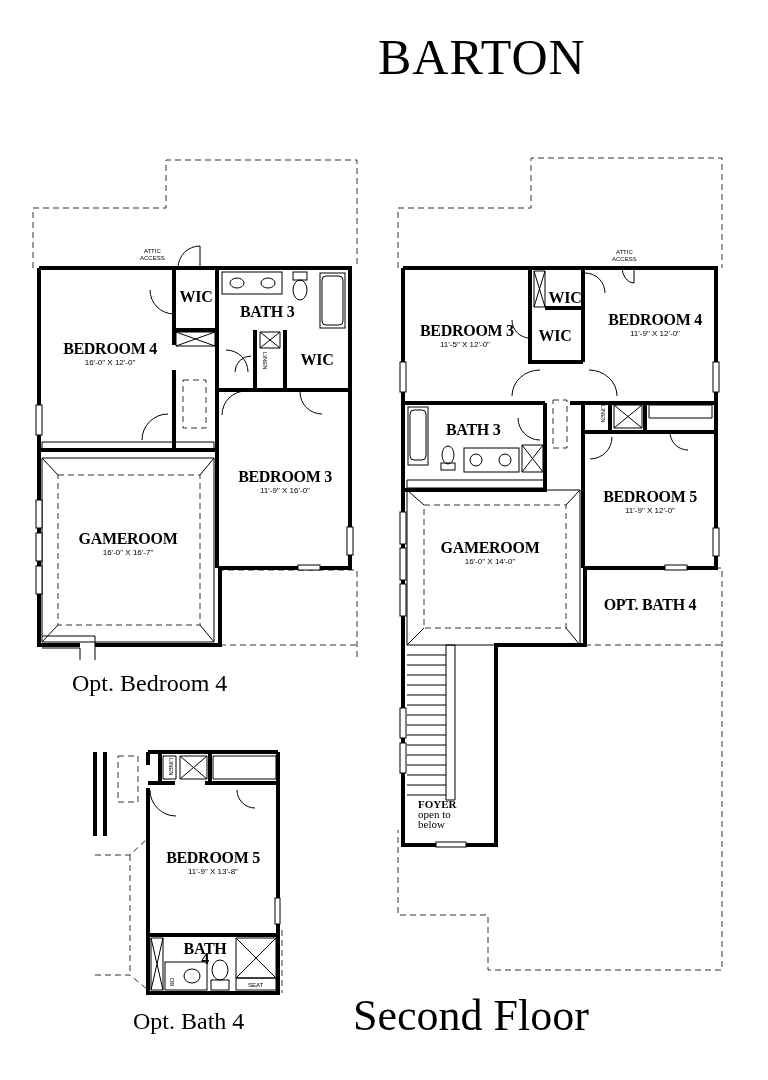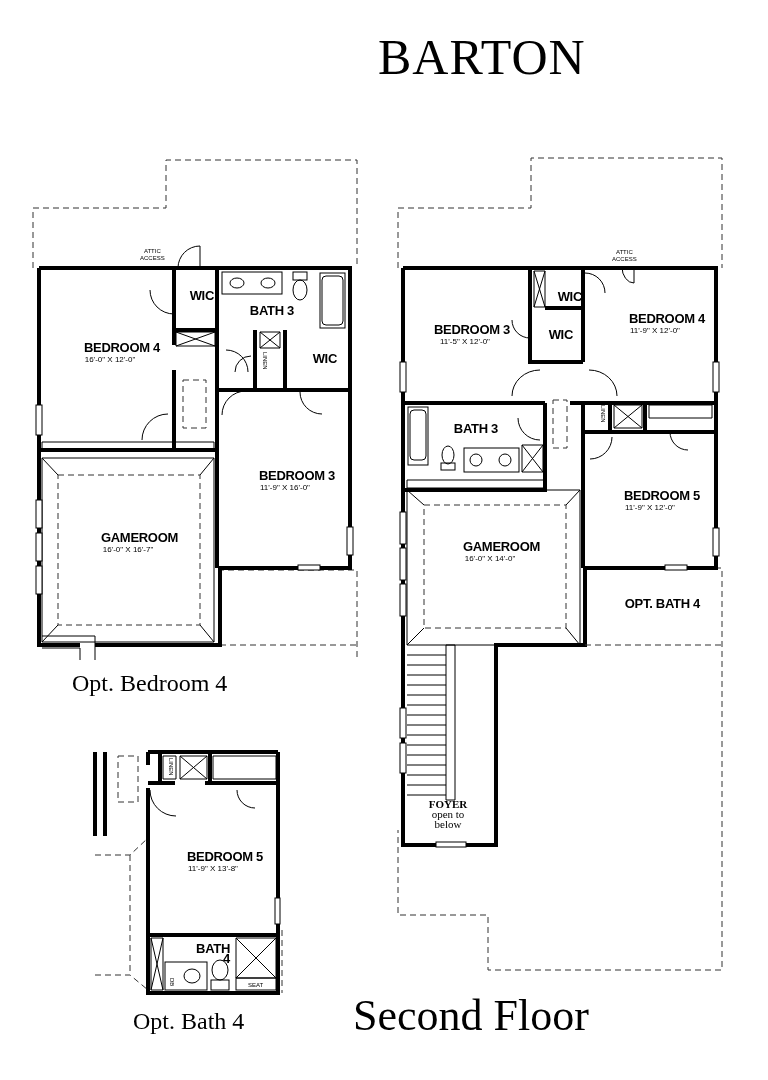--- a/index.html
+++ b/index.html
@@ -1,21 +1,21 @@
 <!DOCTYPE html>
 <html><head>
 <meta charset="utf-8">
 <style>
   html,body{margin:0;padding:0;background:#fff;}
   body{width:768px;height:1080px;position:relative;overflow:hidden;font-family:"Liberation Serif",serif;color:#000;}
   .abs{position:absolute;}
   .title{left:378px;top:18px;font-size:50px;letter-spacing:1px;font-family:"Liberation Serif",serif;margin-top:10px;}
   .subtitle{left:353px;top:990px;font-size:44px;font-family:"Liberation Serif",serif;}
   .caption{font-size:24px;font-family:"Liberation Serif",serif;}
-  .room{font-family:Liberation Sans, sans-serif;font-weight:bold;font-size:13px;letter-spacing:-0.3px;text-align:right;white-space:nowrap;}
+  .room{font-family:Liberation Serif, serif;font-weight:bold;font-size:16px;letter-spacing:-0.3px;text-align:center;white-space:nowrap;}
   .dim{font-family:"Liberation Sans",sans-serif;font-size:8px;text-align:center;white-space:nowrap;}
   .tiny{font-family:"Liberation Sans",sans-serif;font-size:6px;text-align:center;line-height:7px;white-space:nowrap;}
   svg{position:absolute;left:0;top:0;}
   .wall{stroke:#000;stroke-width:4;fill:none;}
   .thin{stroke:#000;stroke-width:1;fill:none;}
   .dash{stroke:#333;stroke-width:1;fill:none;stroke-dasharray:6 4;}
   .door{stroke:#000;stroke-width:1;fill:none;}
   .win{fill:#fff;stroke:#000;stroke-width:1;}
 </style>
 </head>
@@ -218,21 +218,21 @@
 <div class="abs" style="left:600px;top:488px;width:100px;">
   <div class="room">BEDROOM 5</div>
   <div class="dim">11'-9" X 12'-0"</div>
 </div>
 <div class="abs" style="left:440px;top:539px;width:100px;">
   <div class="room">GAMEROOM</div>
   <div class="dim">16'-0" X 14'-0"</div>
 </div>
 <div class="abs room" style="left:600px;top:596px;width:100px;">OPT. BATH 4</div>
 <div class="abs tiny" style="left:606px;top:405px;transform:rotate(90deg);transform-origin:left top;">LINEN</div>
-<div class="abs" style="left:418px;top:799px;width:60px;font-size:11px;line-height:10px;text-align:center;font-family:'Liberation Serif',serif;">
+<div class="abs" style="left:418px;top:799px;width:60px;font-size:11px;line-height:10px;font-family:'Liberation Serif',serif;">
   <div style="font-weight:bold;">FOYER</div>
   <div>open to</div>
   <div>below</div>
 </div>
 
 <div class="abs caption" style="left:133px;top:1008px;">Opt. Bath 4</div>
 <div class="abs" style="left:163px;top:849px;width:100px;">
   <div class="room">BEDROOM 5</div>
   <div class="dim">11'-9" X 13'-8"</div>
 </div>

